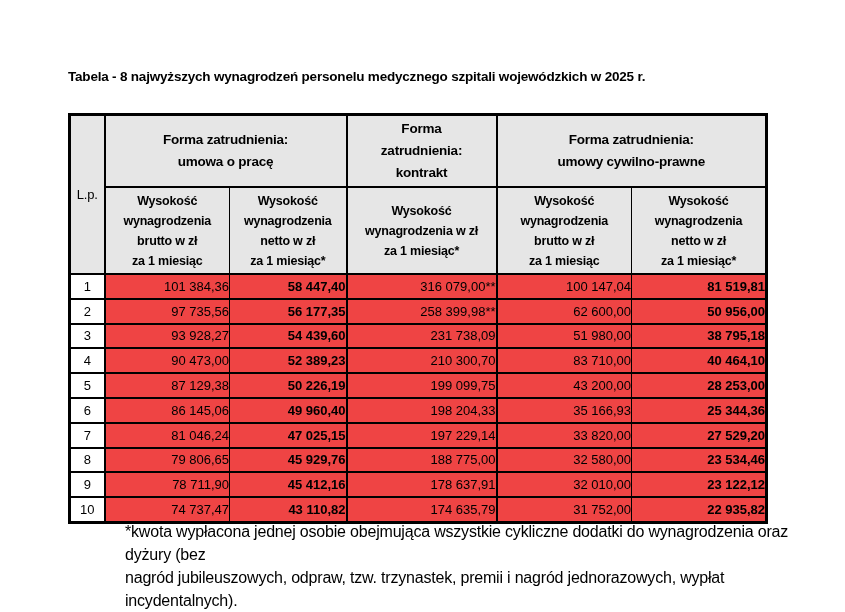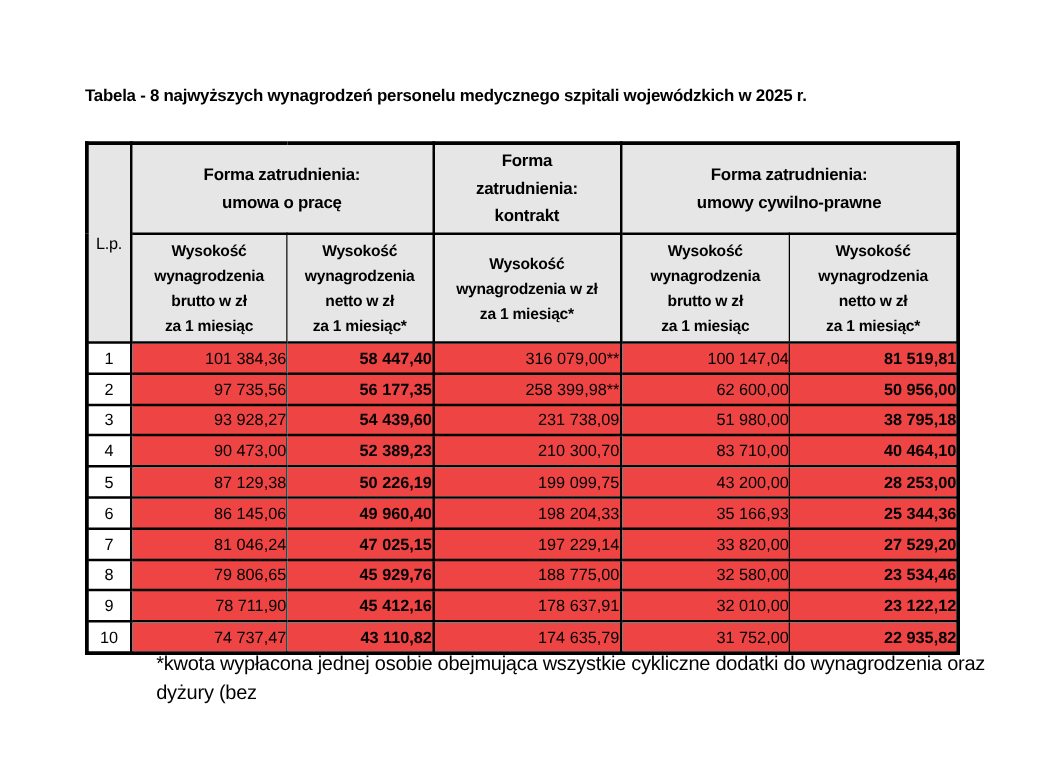--- a/index.html
+++ b/index.html
@@ -228,16 +228,17 @@
             <td class="num-cell">174 635,79</td>
             <td class="num-cell thin-r">31 752,00</td>
             <td class="num-cell thin-l">22 935,82</td>
           </tr>
         </tbody>
     </table>
   </div>
 
   <div class="footnote footnote-1">
     <div>*kwota wypłacona jednej osobie obejmująca wszystkie cykliczne dodatki do wynagrodzenia oraz dyżury (bez</div>
+    <div>nagród jubileuszowych, odpraw, tzw. trzynastek, premii i nagród jednorazowych, wypłat incydentalnych).</div>
   </div>
 
 
 </div>
 
 </body></html>

